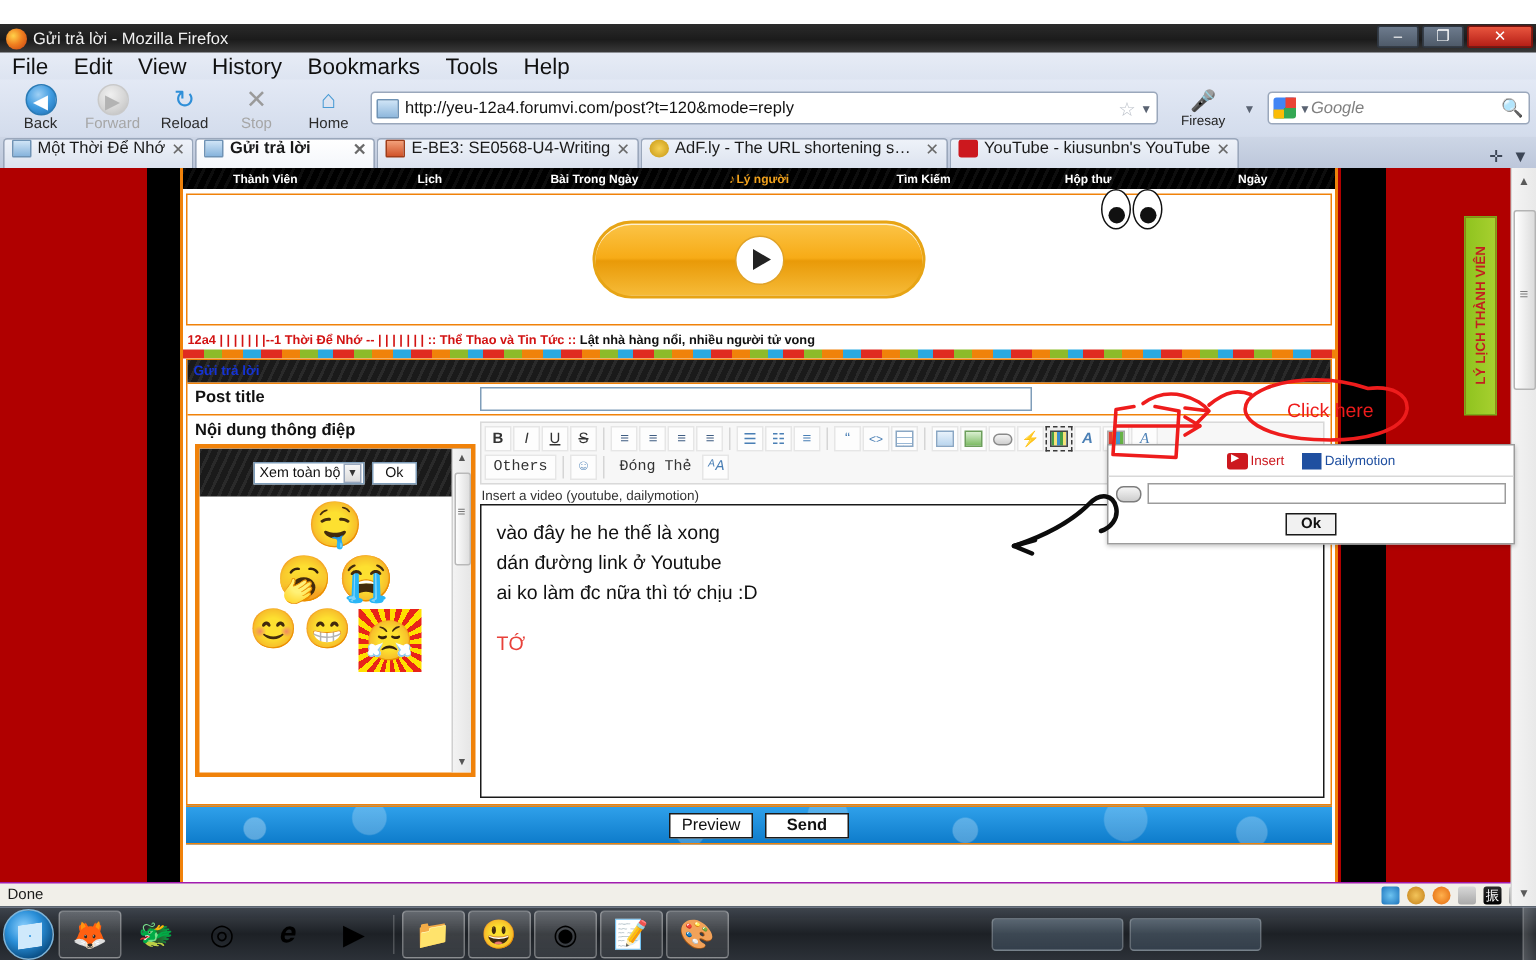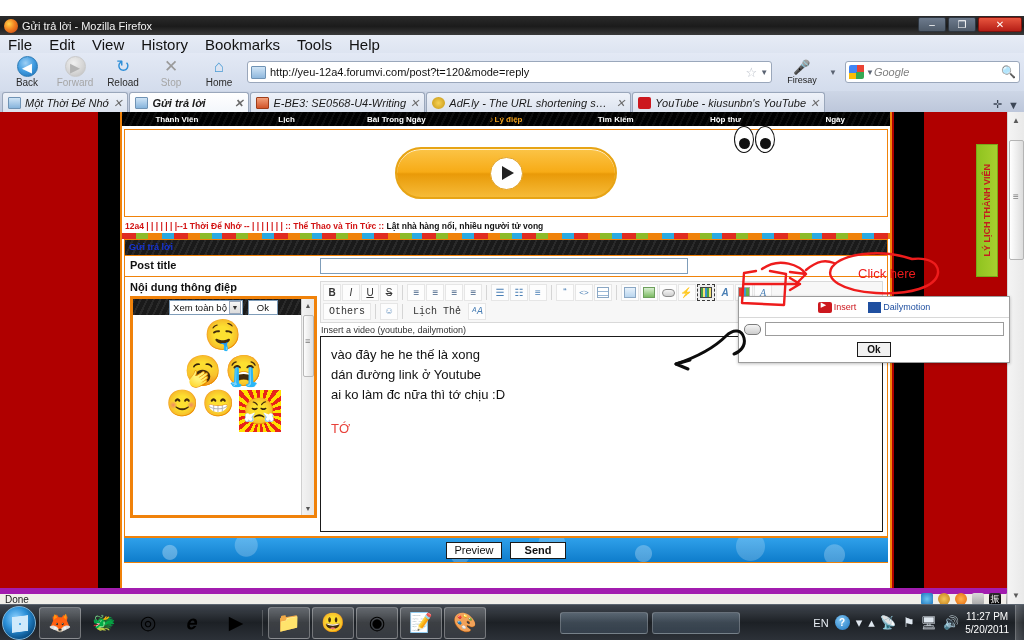--- a/index.html
+++ b/index.html
@@ -117,26 +117,26 @@
   #searchbar .sq { flex: 1 1 auto; color: #808080; font-style: italic; font-size: 11px; }
   #searchbar .mag { color: #3a7cc4; font-size: 12px; font-weight: bold; }
 
   
   #tabstrip {
     height: 22px; display: flex; align-items: flex-end;
     background: linear-gradient(to bottom, #cdd6e6, #bcc6da);
     padding-left: 2px;
   }
   .tab {
-    height: 21px; display: flex; align-items: center; gap: 4px;
+    height: 21px; display: flex; gap: 4px;
     padding: 0 5px; min-width: 120px; max-width: 205px;
     background: linear-gradient(to bottom, #eef2f9, #dbe2ee);
     border: 1px solid #9aa7bb; border-bottom: none;
     border-radius: 3px 3px 0 0; margin-right: 1px;
-    font-size: 11px; color: #1a1a1a; white-space: nowrap; overflow: hidden; font-style: italic;
+    font-size: 11px; color: #1a1a1a; white-space: nowrap; overflow: hidden;
   }
   .tab.active {
     background: linear-gradient(to bottom, #ffffff, #f3f6fb);
     font-weight: bold;
   }
   .tab .favicon { width: 13px; height: 12px; flex: 0 0 auto; border-radius: 1px; }
   .tab .fav-page { background: linear-gradient(#cfe4f6,#87b4dc); border: 1px solid #6f93b5; }
   .tab .fav-ppt  { background: linear-gradient(#f2a07a,#d1542a); border: 1px solid #a03d19; }
   .tab .fav-adf  { background: radial-gradient(circle at 50% 50%, #f6d154, #c59511); border-radius: 50%; }
   .tab .fav-yt   { background: #cc181e; border-radius: 2px; position: relative; }
@@ -238,21 +238,21 @@
 
   
   #editor-row { display: flex; border-top: 1px solid #f0820a; }
   #smiley-col {
     width: 195px; flex: 0 0 195px; padding: 4px 3px 4px 5px;
   }
   #smiley-box {
     border: 3px solid #f0820a; background: #fff; height: 222px; position: relative; overflow: hidden;
   }
   #smiley-head {
-    height: 16px; background: #1a1a1a; display: flex; align-items: center; justify-content: center; gap: 5px;
+    height: 32px; background: #1a1a1a; display: flex; align-items: center; justify-content: center; gap: 5px;
     background-image: repeating-linear-gradient(115deg, rgba(255,255,255,.07) 0 2px, rgba(0,0,0,0) 2px 6px);
   }
   #smiley-head .sel {
     height: 15px; background: #fff; border: 1px solid #7f9db9; font-size: 9.5px;
     display: flex; align-items: center; padding: 0 1px 0 3px; gap: 2px; color: #111;
   }
   #smiley-head .sel .arrow {
     width: 12px; height: 13px; background: linear-gradient(#f6f6f6,#dcdcdc);
     border: 1px solid #9aa7bb; font-size: 7px; line-height: 12px; text-align: center; color: #333;
   }
@@ -409,21 +409,21 @@
     content: "\2261"; position: absolute; left: 3px; top: 50px; font-size: 10px; color: #7d7d7d;
   }
 
   
   #annotations { position: absolute; left: 0; top: 0; width: 1024px; height: 596px; pointer-events: none; z-index: 20; }
   #annotations text { font-family: "Liberation Sans", sans-serif; }
 
   
   #statusbar {
     position: absolute; left: 0; top: 588px; width: 1024px; height: 16px;
-    background: #f1efe9; border-top: 6px solid #a21caf;
+    background: #f1efe9; border-top: 1px solid #a21caf;
     display: flex; align-items: center; font-size: 10px; color: #1a1a1a; padding-left: 5px;
   }
   #statusbar .tray-right { margin-left: auto; display: flex; align-items: center; gap: 5px; padding-right: 6px; }
   #statusbar .ti { width: 12px; height: 12px; border-radius: 2px; }
 
   
   #taskbar {
     position: absolute; left: 0; top: 604px; width: 1024px; height: 36px;
     background: linear-gradient(to bottom, rgba(58,64,72,.97) 0%, rgba(24,28,33,.98) 50%, rgba(40,45,52,.98) 100%);
     display: flex; align-items: center; border-top: 1px solid #5c6570;
@@ -573,21 +573,21 @@
       <div class="blackband" style="left:894px;width:30px;"></div>
     </div>
 
     <div id="page-wrap">
 
       <div id="forum-nav">
         <div class="nv">Thành Viên</div>
         <div class="nv">Lịch</div>
         <div class="nv">Bài Trong Ngày</div>
         <div class="nv active">
-          <span class="note">♪</span><span>Lý điệp</span>
+          <span class="note">♪</span><span>Lý người</span>
         </div>
         <div class="nv">Tìm Kiếm</div>
         <div class="nv">Hộp thư</div>
         <div class="nv">Ngày</div>
       </div>
 
       <div class="eyes">
         <div class="eye"></div>
         <div class="eye"></div>
       </div>
@@ -690,21 +690,21 @@
                 <div class="tbtn">
                     <span class="sw-pal"></span>
                   </div>
                 <div class="tbtn ic-blue" style="font-style:italic;font-family:'Liberation Serif',serif;">A</div>
               </div>
               <div class="tbrow">
                 <div class="tbtn wide">Others</div>
                 <div class="tsep"></div>
                 <div class="tbtn ic-blue">☺</div>
                 <div class="tsep"></div>
-                <div class="tbtn wide" style="border-color:transparent;background:transparent;">Lịch Thẻ</div>
+                <div class="tbtn wide" style="border-color:transparent;background:transparent;">Đóng Thẻ</div>
                 <div class="tbtn ic-blue" style="font-style:italic;">ᴬA</div>
               </div>
             </div>
 
             <div class="hint">Insert a video (youtube, dailymotion)</div>
 
             <div id="message-area">
               <div>vào đây he he thế là xong</div>
               <div>dán đường link ở Youtube</div>
               <div>ai ko làm đc nữa thì tớ chịu :D</div>
@@ -802,28 +802,14 @@
   <div class="tbitem pinned">😃</div>
   <div class="tbitem pinned">◉</div>
   <div class="tbitem pinned">📝</div>
   <div class="tbitem pinned">🎨</div>
 
   <div id="tb-center">
     <div class="wintask"></div>
     <div class="wintask"></div>
   </div>
 
-  <div id="tray">
-    <span class="lang">EN</span>
-    <span class="helpdot">?</span>
-    <span class="tico">▾</span>
-    <span class="tico">▴</span>
-    <span class="tico">📡</span>
-    <span class="tico">⚑</span>
-    <span class="tico">🖥</span>
-    <span class="tico">🔊</span>
-    <div id="clock">
-      <div>11:27 PM</div>
-      <div>5/20/2011</div>
-    </div>
-  </div>
   <div id="show-desktop"></div>
 </div>
 
 </body></html>

